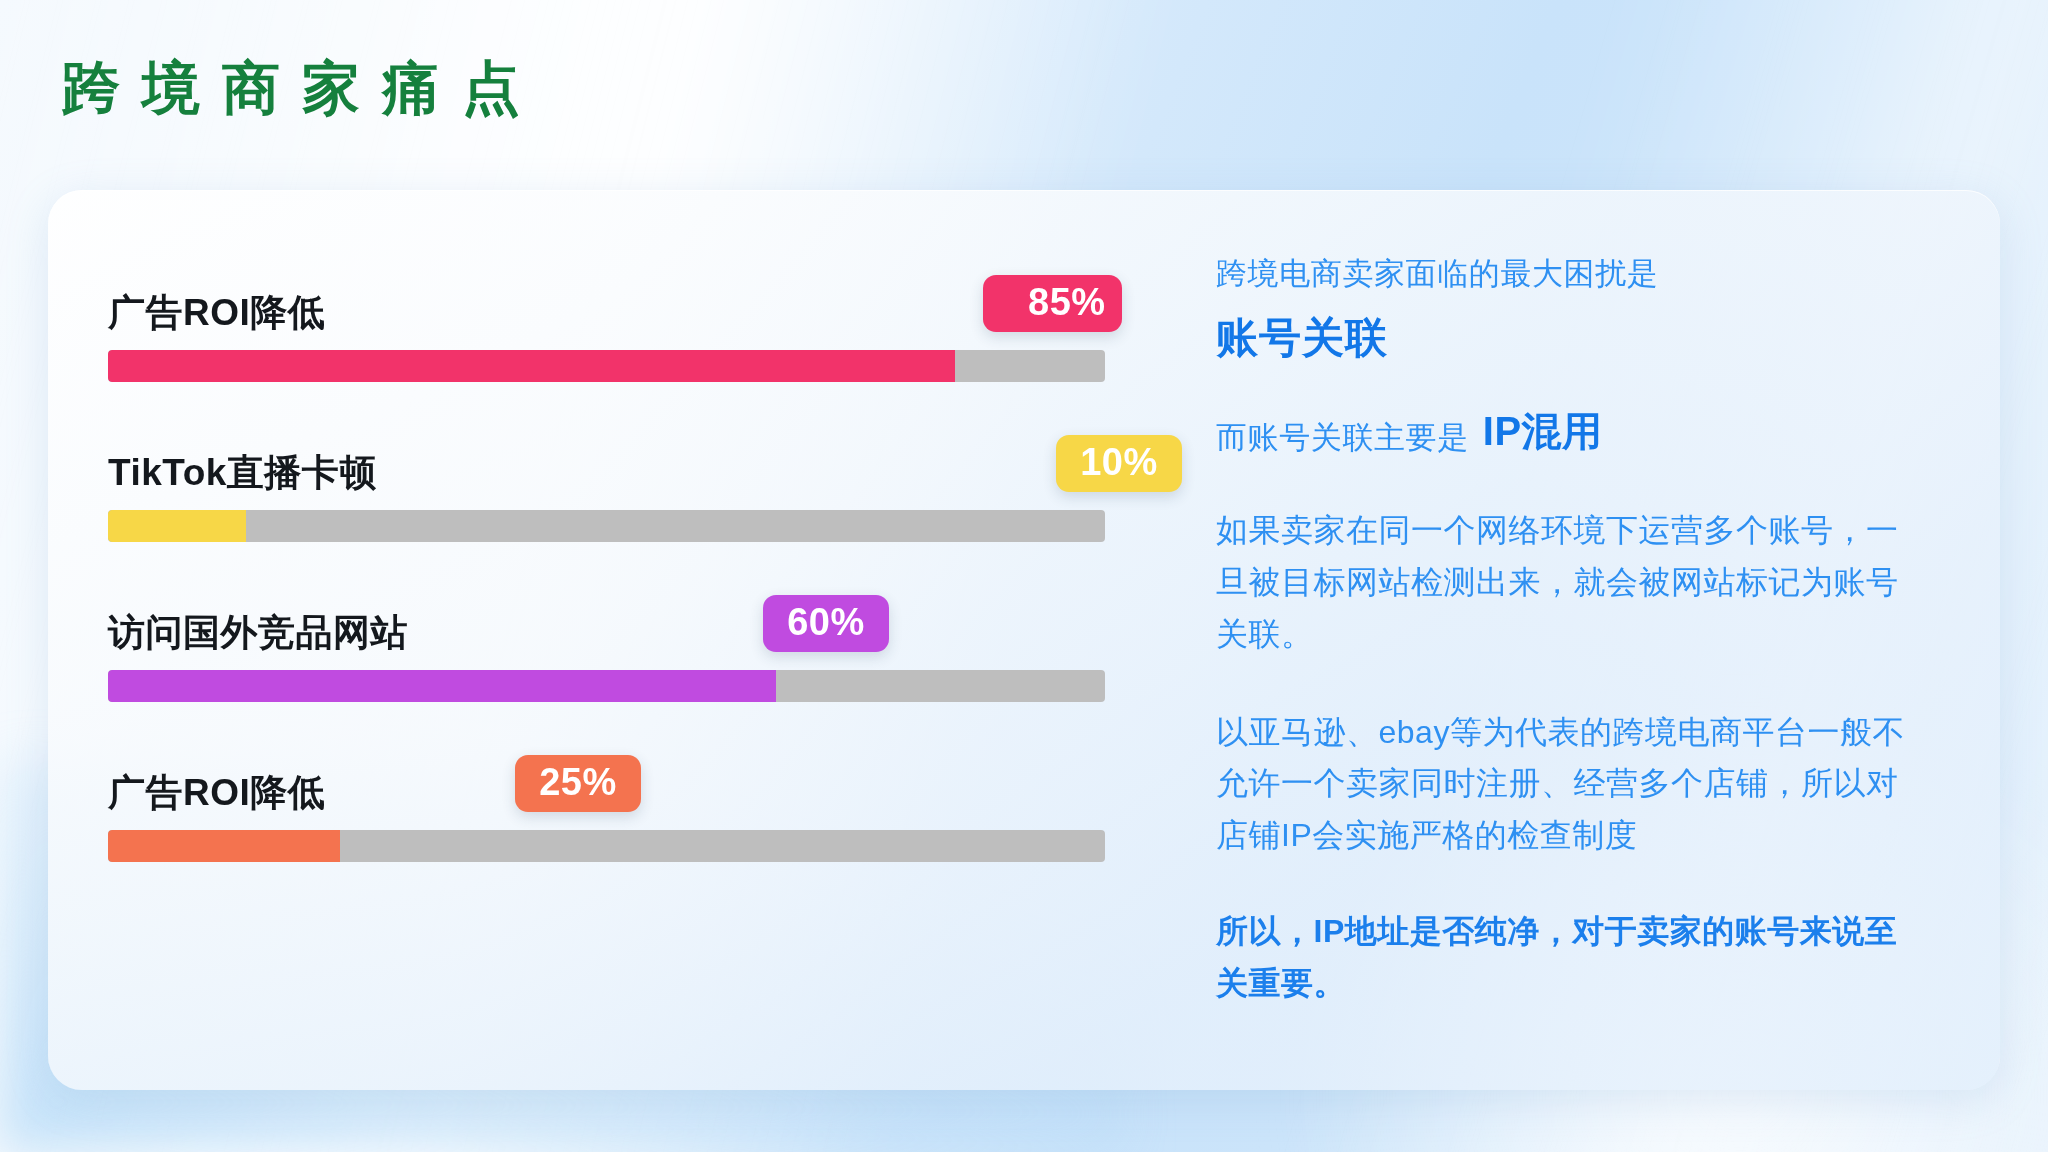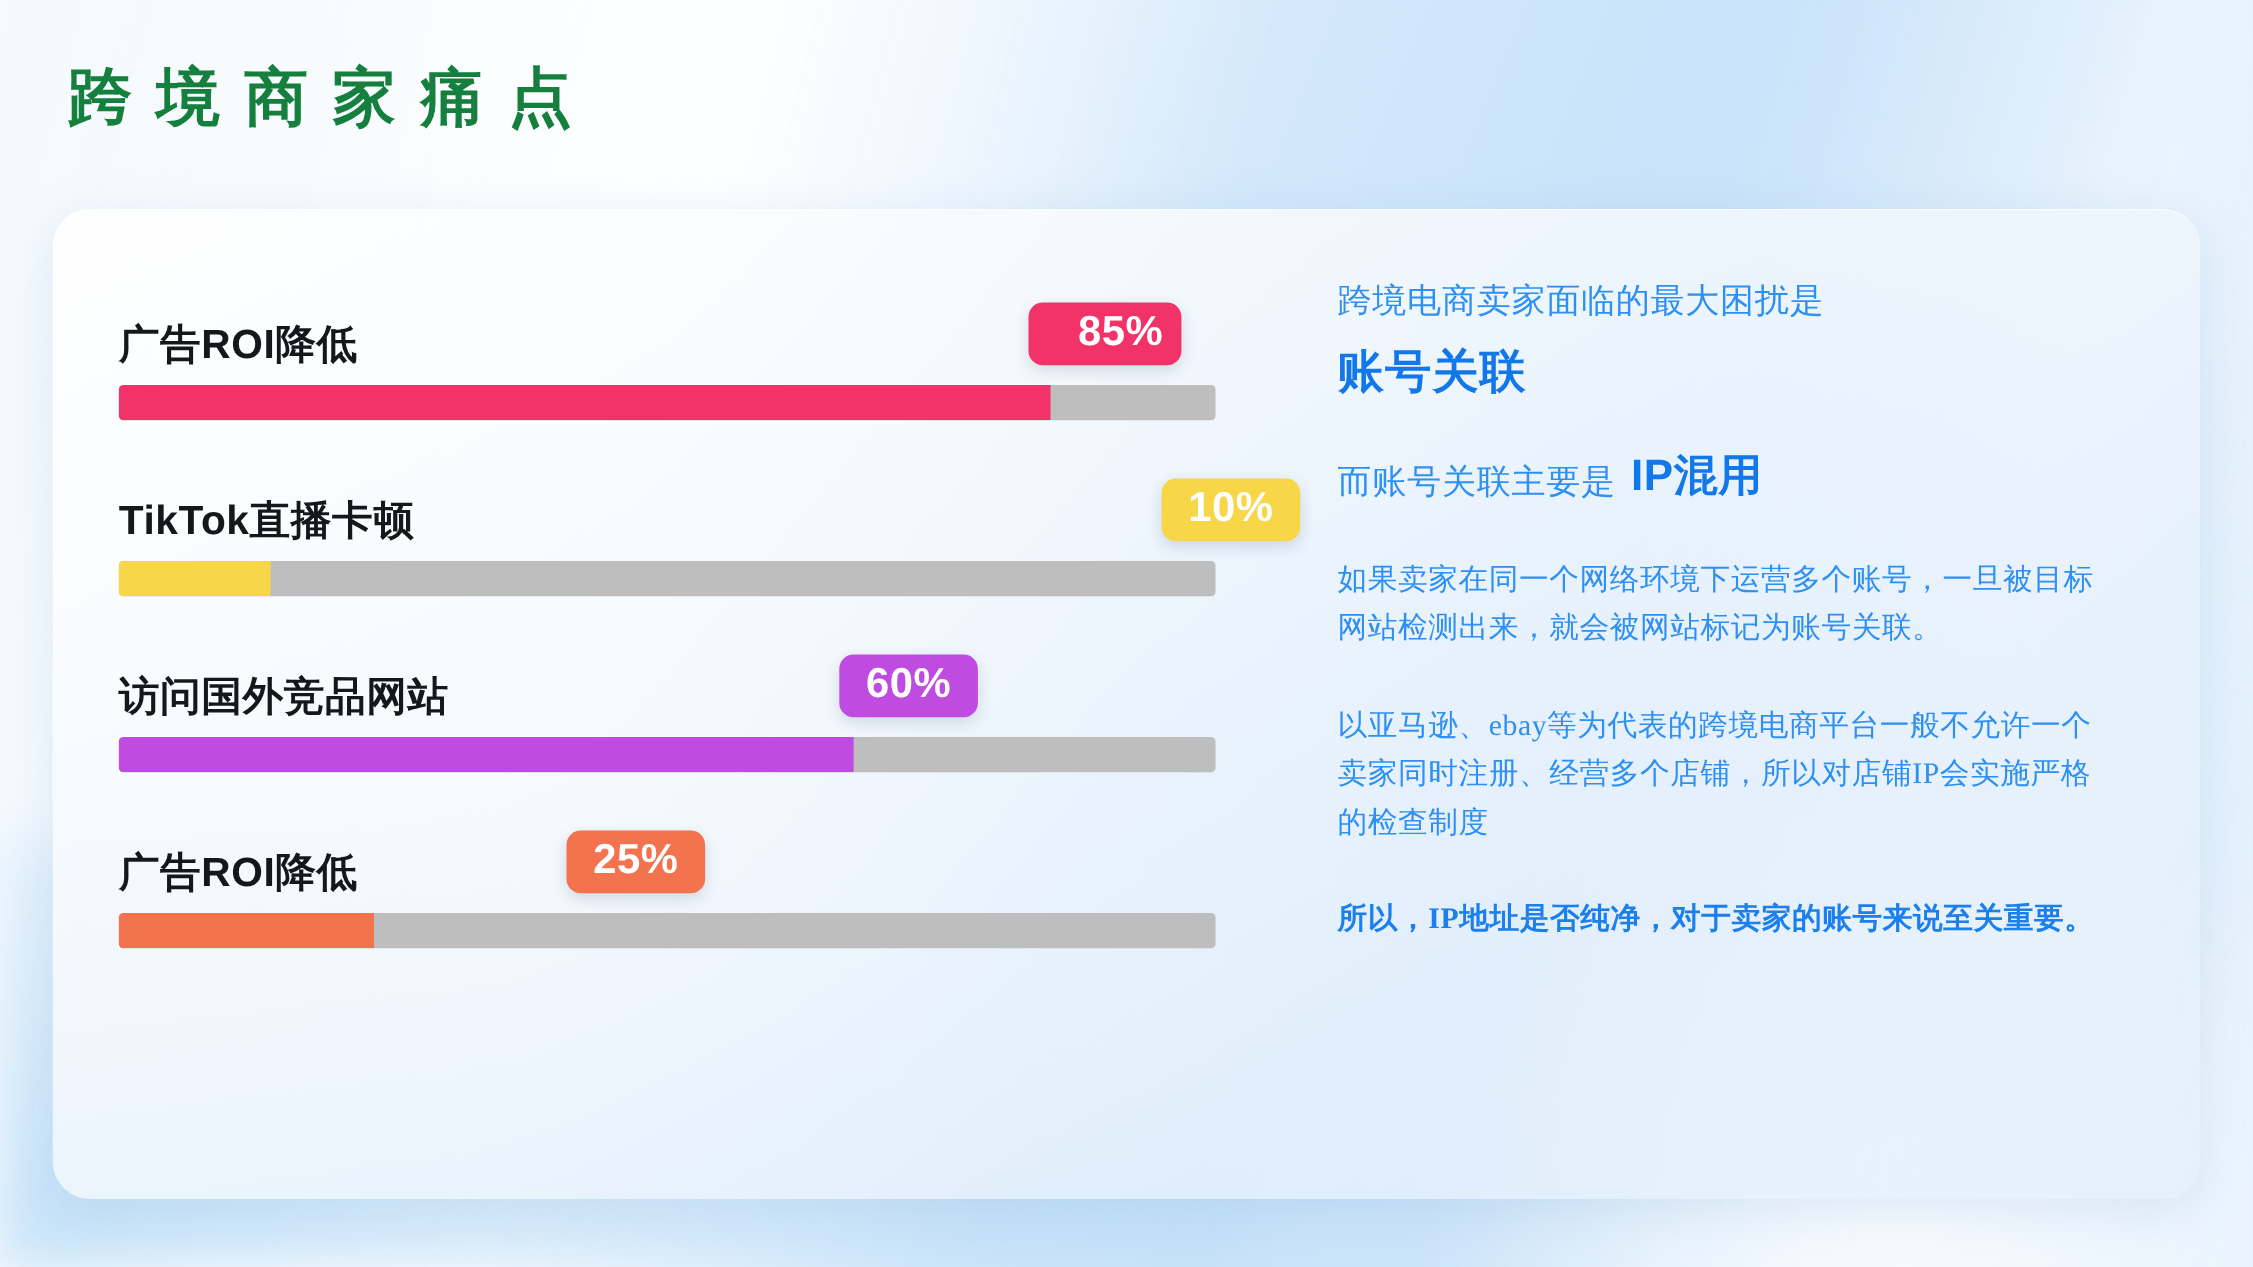--- a/index.html
+++ b/index.html
@@ -133,25 +133,24 @@
   .t-mix{
     font-size:31px; color:#2e90f2; letter-spacing:.6px;
     display:flex; align-items:flex-end; gap:14px;
   }
   .t-mix .strong{
     font-size:40px; font-weight:bold; color:#1277e8;
     letter-spacing:.5px;
     margin-top:22px;
   }
   .t-para{
-    font-size:27px; line-height:1.62; color:#2e90f2;
+    font-size:32px; line-height:1.62; color:#2e90f2;
     letter-spacing:.5px;
     margin-top:46px;
     max-width:760px;
-    font-family:Liberation Serif, serif;
   }
   .t-para.bold{
     font-weight:bold; color:#1b7fec; margin-top:44px;
   }
 </style>
 </head>
 <body>
 
 <div id="bg-base"></div>
 <div id="bg-streak-1"></div>
@@ -161,21 +160,21 @@
 
 <h1 id="page-title">跨境商家痛点</h1>
 
 <div id="main-card">
 
   <section id="chart-panel">
 
     <div class="bar-row">
       <div class="bar-row-head">
         <div class="bar-label">广告ROI降低</div>
-        <div class="bar-badge" style="left:827px;background:#F2336A;padding-left:45px;">85%</div>
+        <div class="bar-badge" style="left:875px;background:#F2336A;padding-left:45px;">85%</div>
       </div>
       <div class="bar-track">
         <div class="bar-fill" style="width:85%;background:#F2336A;"></div>
       </div>
     </div>
 
     <div class="bar-row">
       <div class="bar-row-head">
         <div class="bar-label">TikTok直播卡顿</div>
         <div class="bar-badge" style="left:948px;background:#F7D747;">10%</div>

